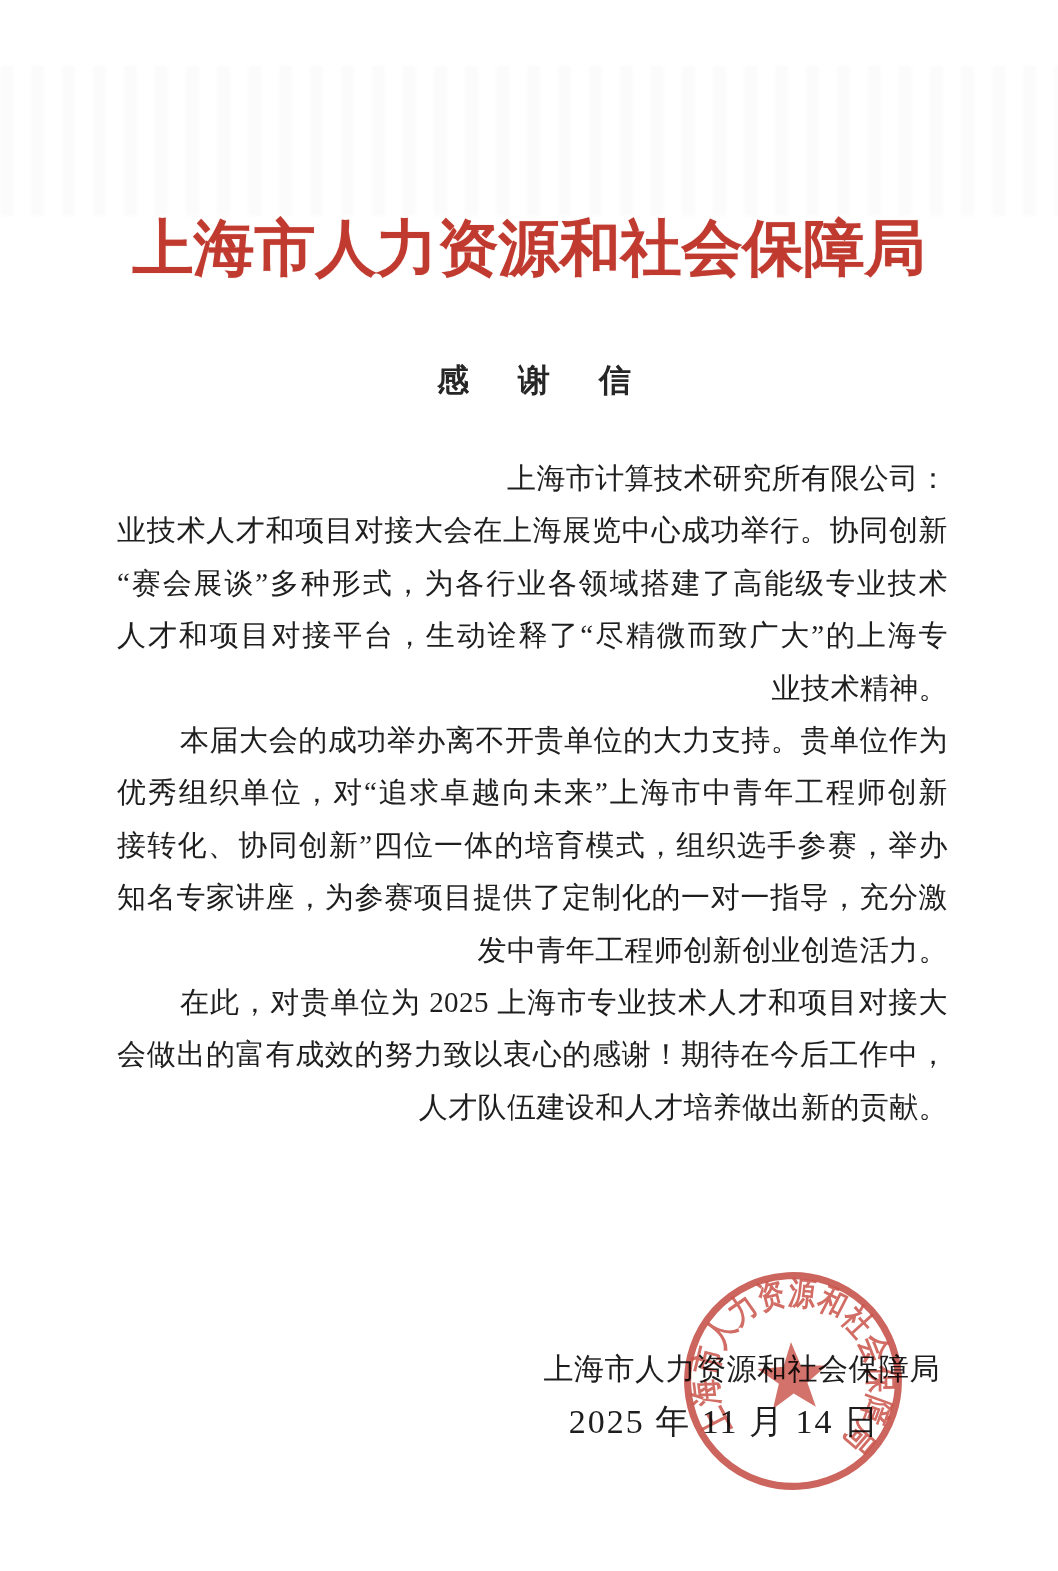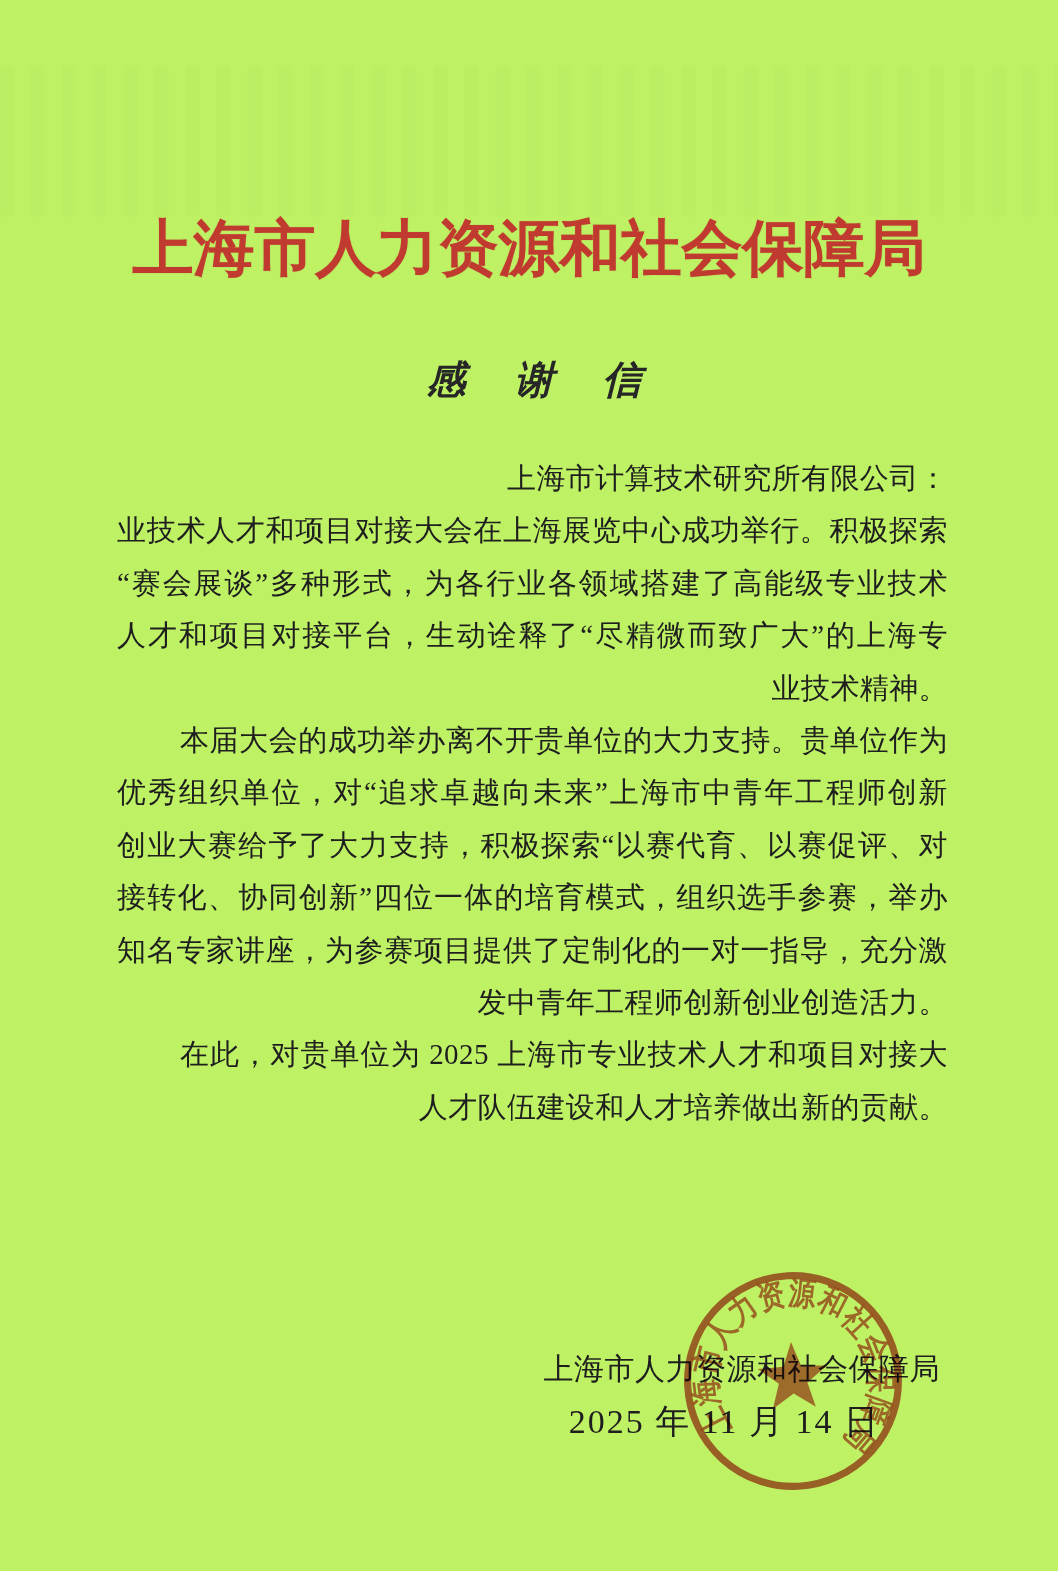--- a/index.html
+++ b/index.html
@@ -4,21 +4,21 @@
 <style>
   html,body{margin:0;padding:0;}
   body{
     background:#e9e7e6;
     font-family:"Liberation Serif","DejaVu Serif",serif;
   }
   .page{
     position:relative;
     width:1058px;height:1571px;
     margin:0 auto;
-    background:#bef264;
+    background:#ffffff;
     overflow:hidden;
     color:#1f1f1f;
   }
   
   .scan-noise{
     position:absolute;left:0;top:66px;width:1058px;height:150px;
     background:repeating-linear-gradient(90deg,
       rgba(60,60,60,0.018) 0px, rgba(60,60,60,0.018) 13px,
       rgba(0,0,0,0) 13px, rgba(0,0,0,0) 31px);
     filter:blur(1px);
@@ -32,28 +32,27 @@
     font-weight:bold;
     letter-spacing:0px;
     color:#c03a30;
     text-shadow:0 0 1px rgba(192,58,48,.55);
   }
   .letter-title-row{
     position:absolute;left:0;top:352px;width:1058px;
     display:flex;justify-content:center;
   }
   .letter-title{
-    font-size:39px;
+    font-size:32px;
     line-height:56px;
     font-weight:bold;
     color:#262626;
     letter-spacing:49px;
     margin-right:-49px;
     text-indent:10px;
-    font-style:italic;
   }
   .body-block{
     position:absolute;left:117px;top:452px;width:831px;
   }
   .line{
     font-size:29px;
     height:52.4px;
     line-height:52.4px;
     letter-spacing:.4px;
     color:#1e1e1e;
@@ -91,31 +90,31 @@
   <div class="scan-noise"></div>
 
   <h1 class="org-title">上海市人力资源和社会保障局</h1>
 
   <div class="letter-title-row">
     <span class="letter-title">感谢信</span>
   </div>
 
   <div class="body-block">
     <div class="line">上海市计算技术研究所有限公司：</div>
-    <div class="line j">业技术人才和项目对接大会在上海展览中心成功举行。积极探索</div>
+    <div class="line j">业技术人才和项目对接大会在上海展览中心成功举行。协同创新</div>
     <div class="line j">“赛会展谈”多种形式，为各行业各领域搭建了高能级专业技术</div>
     <div class="line j">人才和项目对接平台，生动诠释了“尽精微而致广大”的上海专</div>
     <div class="line">业技术精神。</div>
     <div class="line j ind">本届大会的成功举办离不开贵单位的大力支持。贵单位作为</div>
     <div class="line j">优秀组织单位，对“追求卓越向未来”上海市中青年工程师创新</div>
-    <div class="line j">创业大赛给予了大力支持，积极探索“以赛代育、以赛促评、对</div>
     <div class="line j">接转化、协同创新”四位一体的培育模式，组织选手参赛，举办</div>
     <div class="line j">知名专家讲座，为参赛项目提供了定制化的一对一指导，充分激</div>
     <div class="line">发中青年工程师创新创业创造活力。</div>
     <div class="line j ind">在此，对贵单位为 2025 上海市专业技术人才和项目对接大</div>
+    <div class="line j">会做出的富有成效的努力致以衷心的感谢！期待在今后工作中，</div>
     <div class="line">人才队伍建设和人才培养做出新的贡献。</div>
   </div>
 
   <div class="sig-org">上海市人力资源和社会保障局</div>
 
   <div class="sig-date">2025 年 11 月 14 日</div>
 
   <svg class="seal" viewBox="0 0 223 223" xmlns="http://www.w3.org/2000/svg">
     <defs>
       <path id="sealArc" d="M 49.2 155.1 A 76 76 0 1 1 155.1 173.8" fill="none"></path>

